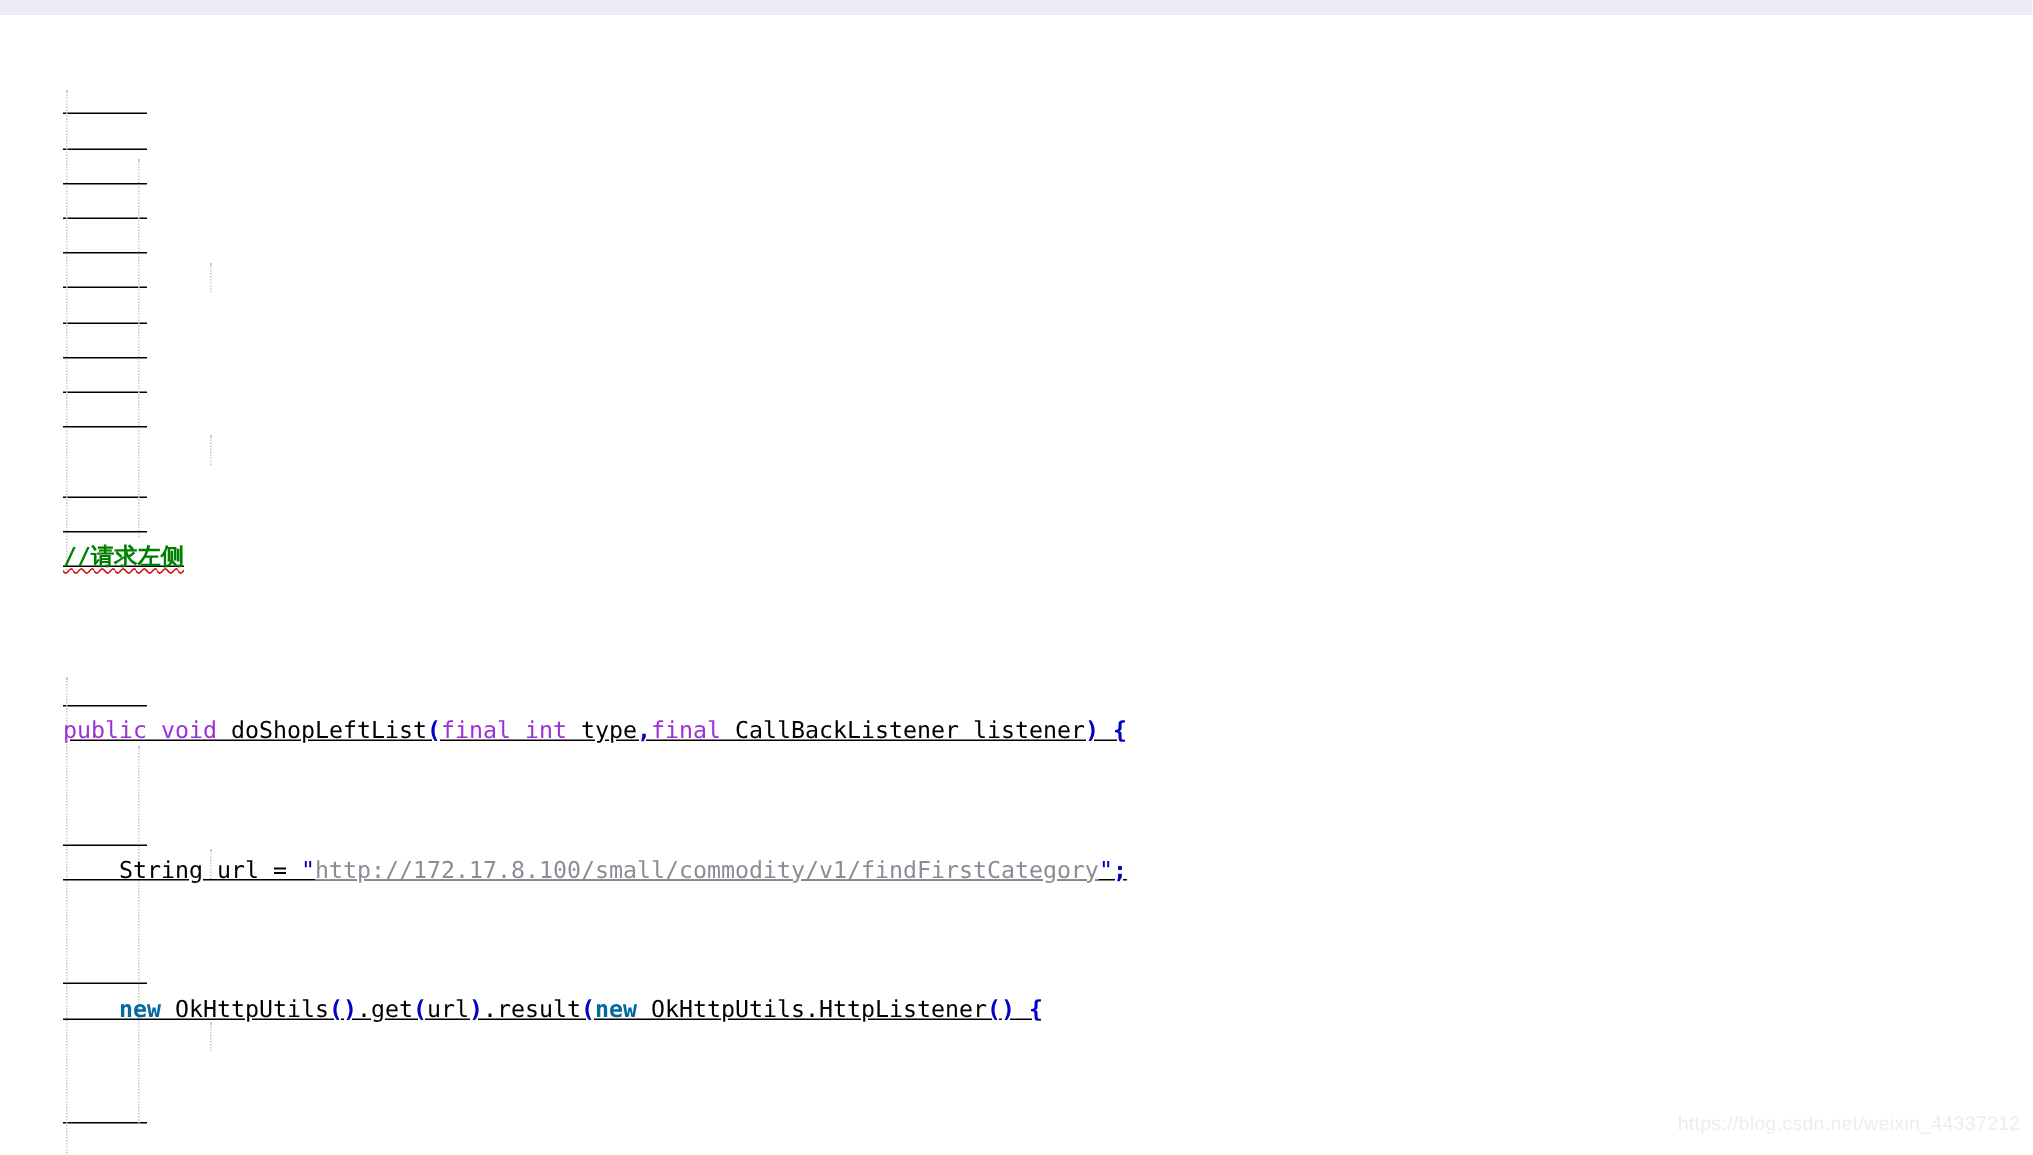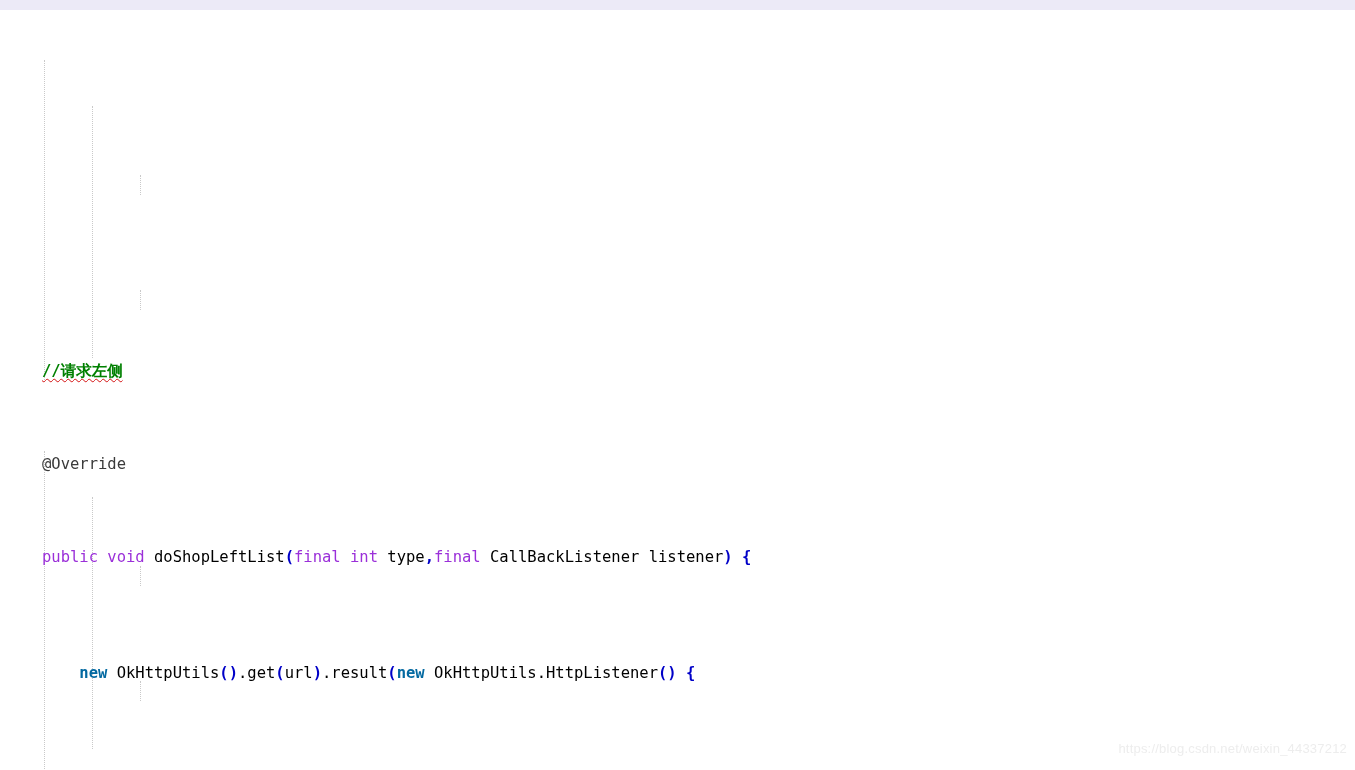--- a/index.html
+++ b/index.html
@@ -22,20 +22,21 @@
     height: 10px;
     background: #eceaf7;
   }
   .code-area {
     position: absolute;
     top: 10px;
     left: 0;
     width: 1355px;
     height: 760px;
     padding: 0;
+    text-decoration: underline;
   }
   .code-lines {
     position: relative;
     font-family: "DejaVu Sans Mono", "Liberation Mono", monospace;
     font-size: 15.5px;
     line-height: 23.2px;
     white-space: pre;
     padding-left: 42px;
     padding-top: 2px;
   }
@@ -96,24 +97,24 @@
       <div class="guide" style="left:140px; top:280px; height:20px;"></div>
       
       <div class="guide" style="left:44px; top:441px; height:320px;"></div>
       <div class="guide" style="left:92px; top:487px; height:252px;"></div>
       <div class="guide" style="left:140px; top:556px; height:20px;"></div>
       <div class="guide" style="left:140px; top:671px; height:20px;"></div>
 
       
       <div class="line"><span class="tok-comment squiggle">//请求左侧</span></div>
 
-      <div class="line"><span class="tok-anno">@Override</span></div>
 
       <div class="line"><span class="tok-kw">public void</span><span class="tok-plain"> </span><span class="tok-plain">doShopLeftList</span><span class="tok-punct">(</span><span class="tok-kw">final int</span><span class="tok-plain"> type</span><span class="tok-punct">,</span><span class="tok-kw">final</span><span class="tok-plain"> CallBackListener listener</span><span class="tok-punct">) {</span></div>
 
+      <div class="line"><span>    </span><span class="tok-plain">String url = </span><span class="tok-str">"</span><span class="tok-url">http://172.17.8.100/small/commodity/v1/findFirstCategory</span><span class="tok-str">"</span><span class="tok-punct">;</span></div>
 
       <div class="line"><span>    </span><span class="tok-kw-b">new</span><span class="tok-plain"> OkHttpUtils</span><span class="tok-punct">()</span><span class="tok-plain">.get</span><span class="tok-punct">(</span><span class="tok-plain">url</span><span class="tok-punct">)</span><span class="tok-plain">.result</span><span class="tok-punct">(</span><span class="tok-kw-b">new</span><span class="tok-plain"> OkHttpUtils.HttpListener</span><span class="tok-punct">()</span><span class="tok-punct"> {</span></div>
 
       
 
       
 
       
 
       

